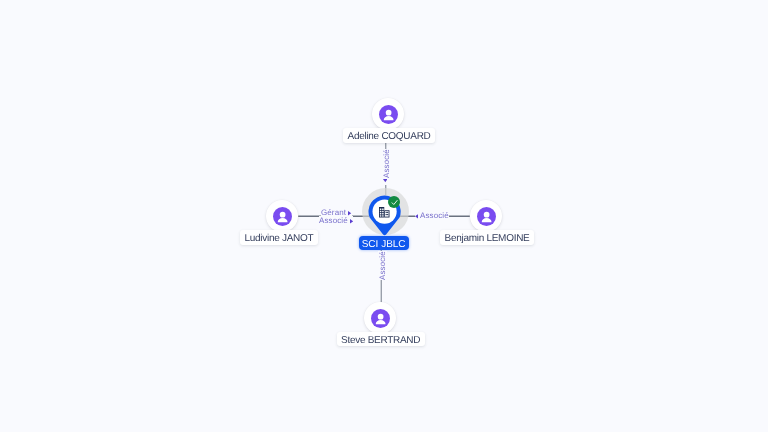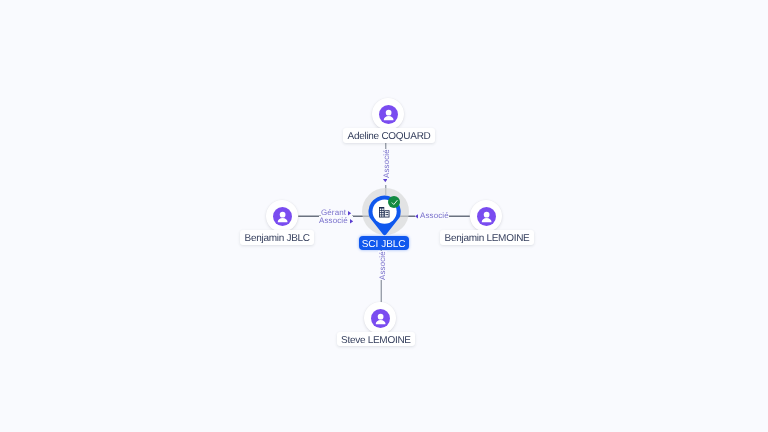--- a/index.html
+++ b/index.html
@@ -56,21 +56,21 @@
 
   <div class="node">
     <div class="avatar" style="left:266px;top:200px">
       <div class="disc">
         <svg width="15" height="15" viewBox="0 0 24 24" fill="#fff">
             <circle cx="12.2" cy="9.0" r="4.6"></circle>
             <path d="M12.2 14.4c-4.5 0-7.7 3.1-7.7 5.6v1.0h15.4v-1.0c0-2.5-3.2-5.6-7.7-5.6z"></path>
           </svg>
       </div>
     </div>
-    <div class="plabel" style="left:240px;top:230px">Benjamin JBLC</div>
+    <div class="plabel" style="left:240px;top:230px">Ludivine JANOT</div>
   </div>
 
   <div class="node">
     <div class="avatar" style="left:470px;top:200px">
       <div class="disc">
         <svg width="15" height="15" viewBox="0 0 24 24" fill="#fff">
             <circle cx="12.2" cy="9.0" r="4.6"></circle>
             <path d="M12.2 14.4c-4.5 0-7.7 3.1-7.7 5.6v1.0h15.4v-1.0c0-2.5-3.2-5.6-7.7-5.6z"></path>
           </svg>
       </div>
@@ -80,21 +80,21 @@
 
   <div class="node">
     <div class="avatar" style="left:364px;top:302px">
       <div class="disc">
         <svg width="15" height="15" viewBox="0 0 24 24" fill="#fff">
             <circle cx="12.2" cy="9.0" r="4.6"></circle>
             <path d="M12.2 14.4c-4.5 0-7.7 3.1-7.7 5.6v1.0h15.4v-1.0c0-2.5-3.2-5.6-7.7-5.6z"></path>
           </svg>
       </div>
     </div>
-    <div class="plabel" style="left:336.5px;top:331.5px">Steve LEMOINE</div>
+    <div class="plabel" style="left:336.5px;top:331.5px">Steve BERTRAND</div>
   </div>
 
   <div class="node">
     <div class="halo" style="left:361.6px;top:188.1px;width:47px;height:47px"></div>
     <svg class="pin" style="left:367.6px;top:195.1px" width="33.2" height="40.7" viewBox="0 0 33.2 40.7">
       <path d="M16.6 0.5 A16.1 16.1 0 0 0 1.65 22.6 L14.9 39.3 a2.2 2.2 0 0 0 3.4 0 L31.55 22.6 A16.1 16.1 0 0 0 16.6 0.5 Z" fill="#1058ee"></path>
       <circle cx="16.6" cy="16.6" r="12.1" fill="#fff"></circle>
     </svg>
     <svg style="position:absolute;left:379px;top:207px" width="10.5" height="10.5" viewBox="0 0 42 42">
       <path fill="#1b2a4e" d="M0 0h21v42H0z"></path>

